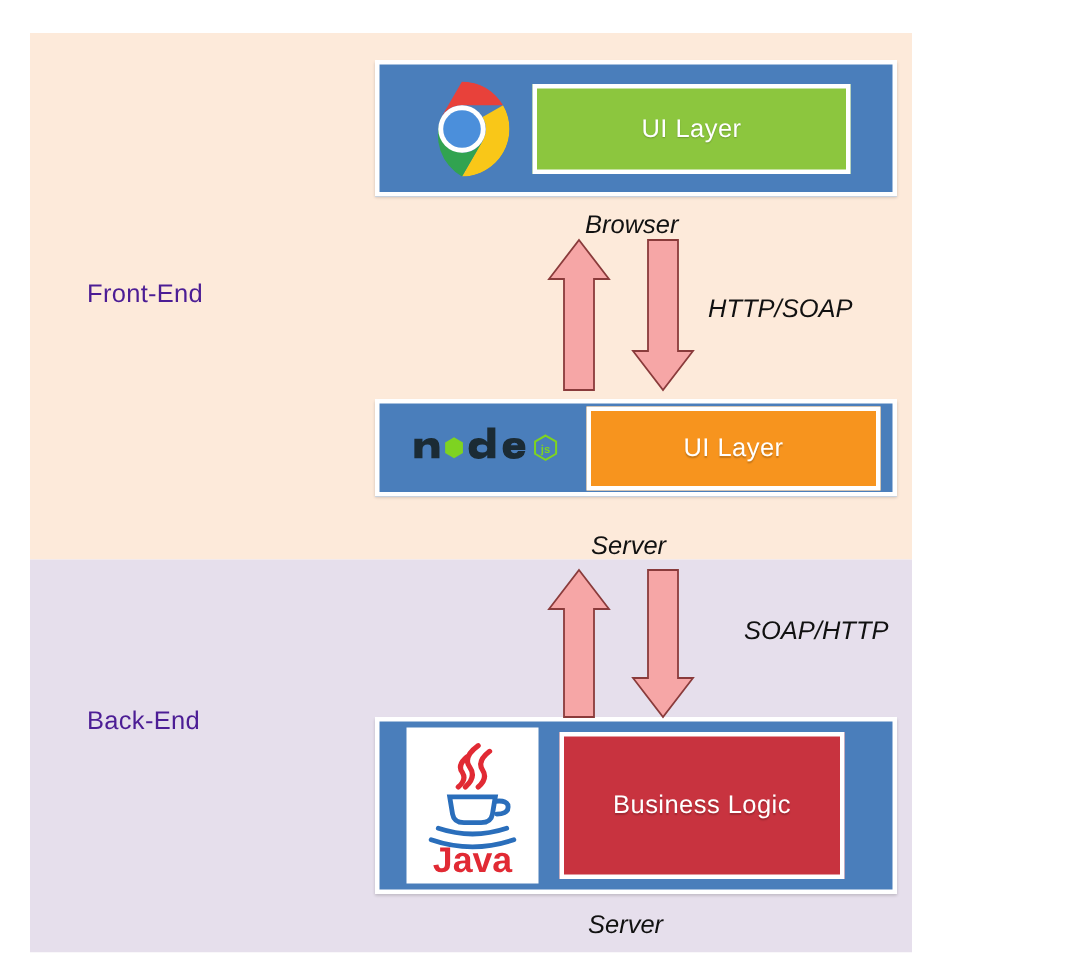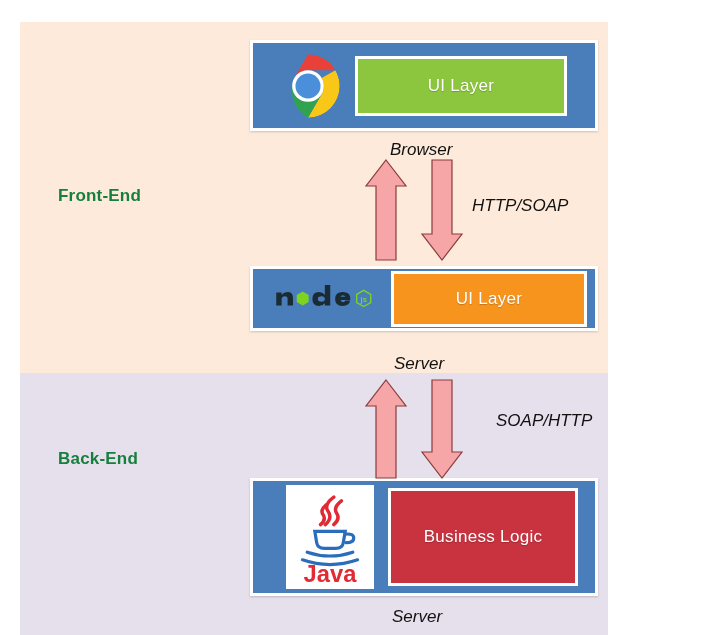--- a/index.html
+++ b/index.html
@@ -33,27 +33,26 @@
   #band-backend {
     top: 373px;
     height: 262px;
     background: #e6dfec;
   }
 
   
   .band-label {
     position: absolute;
     font-size: 17px;
-    color: #15803d;
+    color: #4c1d95;
     letter-spacing: .2px;
     white-space: nowrap;
-    font-weight: bold;
   }
   #label-frontend { left: 58px; top: 186px; }
-  #label-backend  { left: 58px; top: 449px; }
+  #label-backend  { left: 58px; top: 471px; }
 
   
   .tier {
     position: absolute;
     background: #4a7ebb;
     border: 3px solid #ffffff;
     box-sizing: border-box;
     display: flex;
     align-items: center;
     box-shadow: 0 1px 2px rgba(0,0,0,.18);
@@ -91,21 +90,21 @@
     width: 108px; height: 40px;
     margin-left: 12px;
     flex: 0 0 auto;
     display: block;
   }
 
   
   #logo-java-tile {
     width: 88px; height: 104px;
     background: #ffffff;
-    margin-left: 25px;
+    margin-left: 10px;
     flex: 0 0 auto;
     display: flex;
     align-items: center;
     justify-content: center;
   }
   #logo-java { width: 76px; height: 96px; display: block; }
 
   
   .arrow-svg { position: absolute; overflow: visible; }
   #arrows-top    { left: 366px; top: 160px; width: 96px; height: 100px; }

